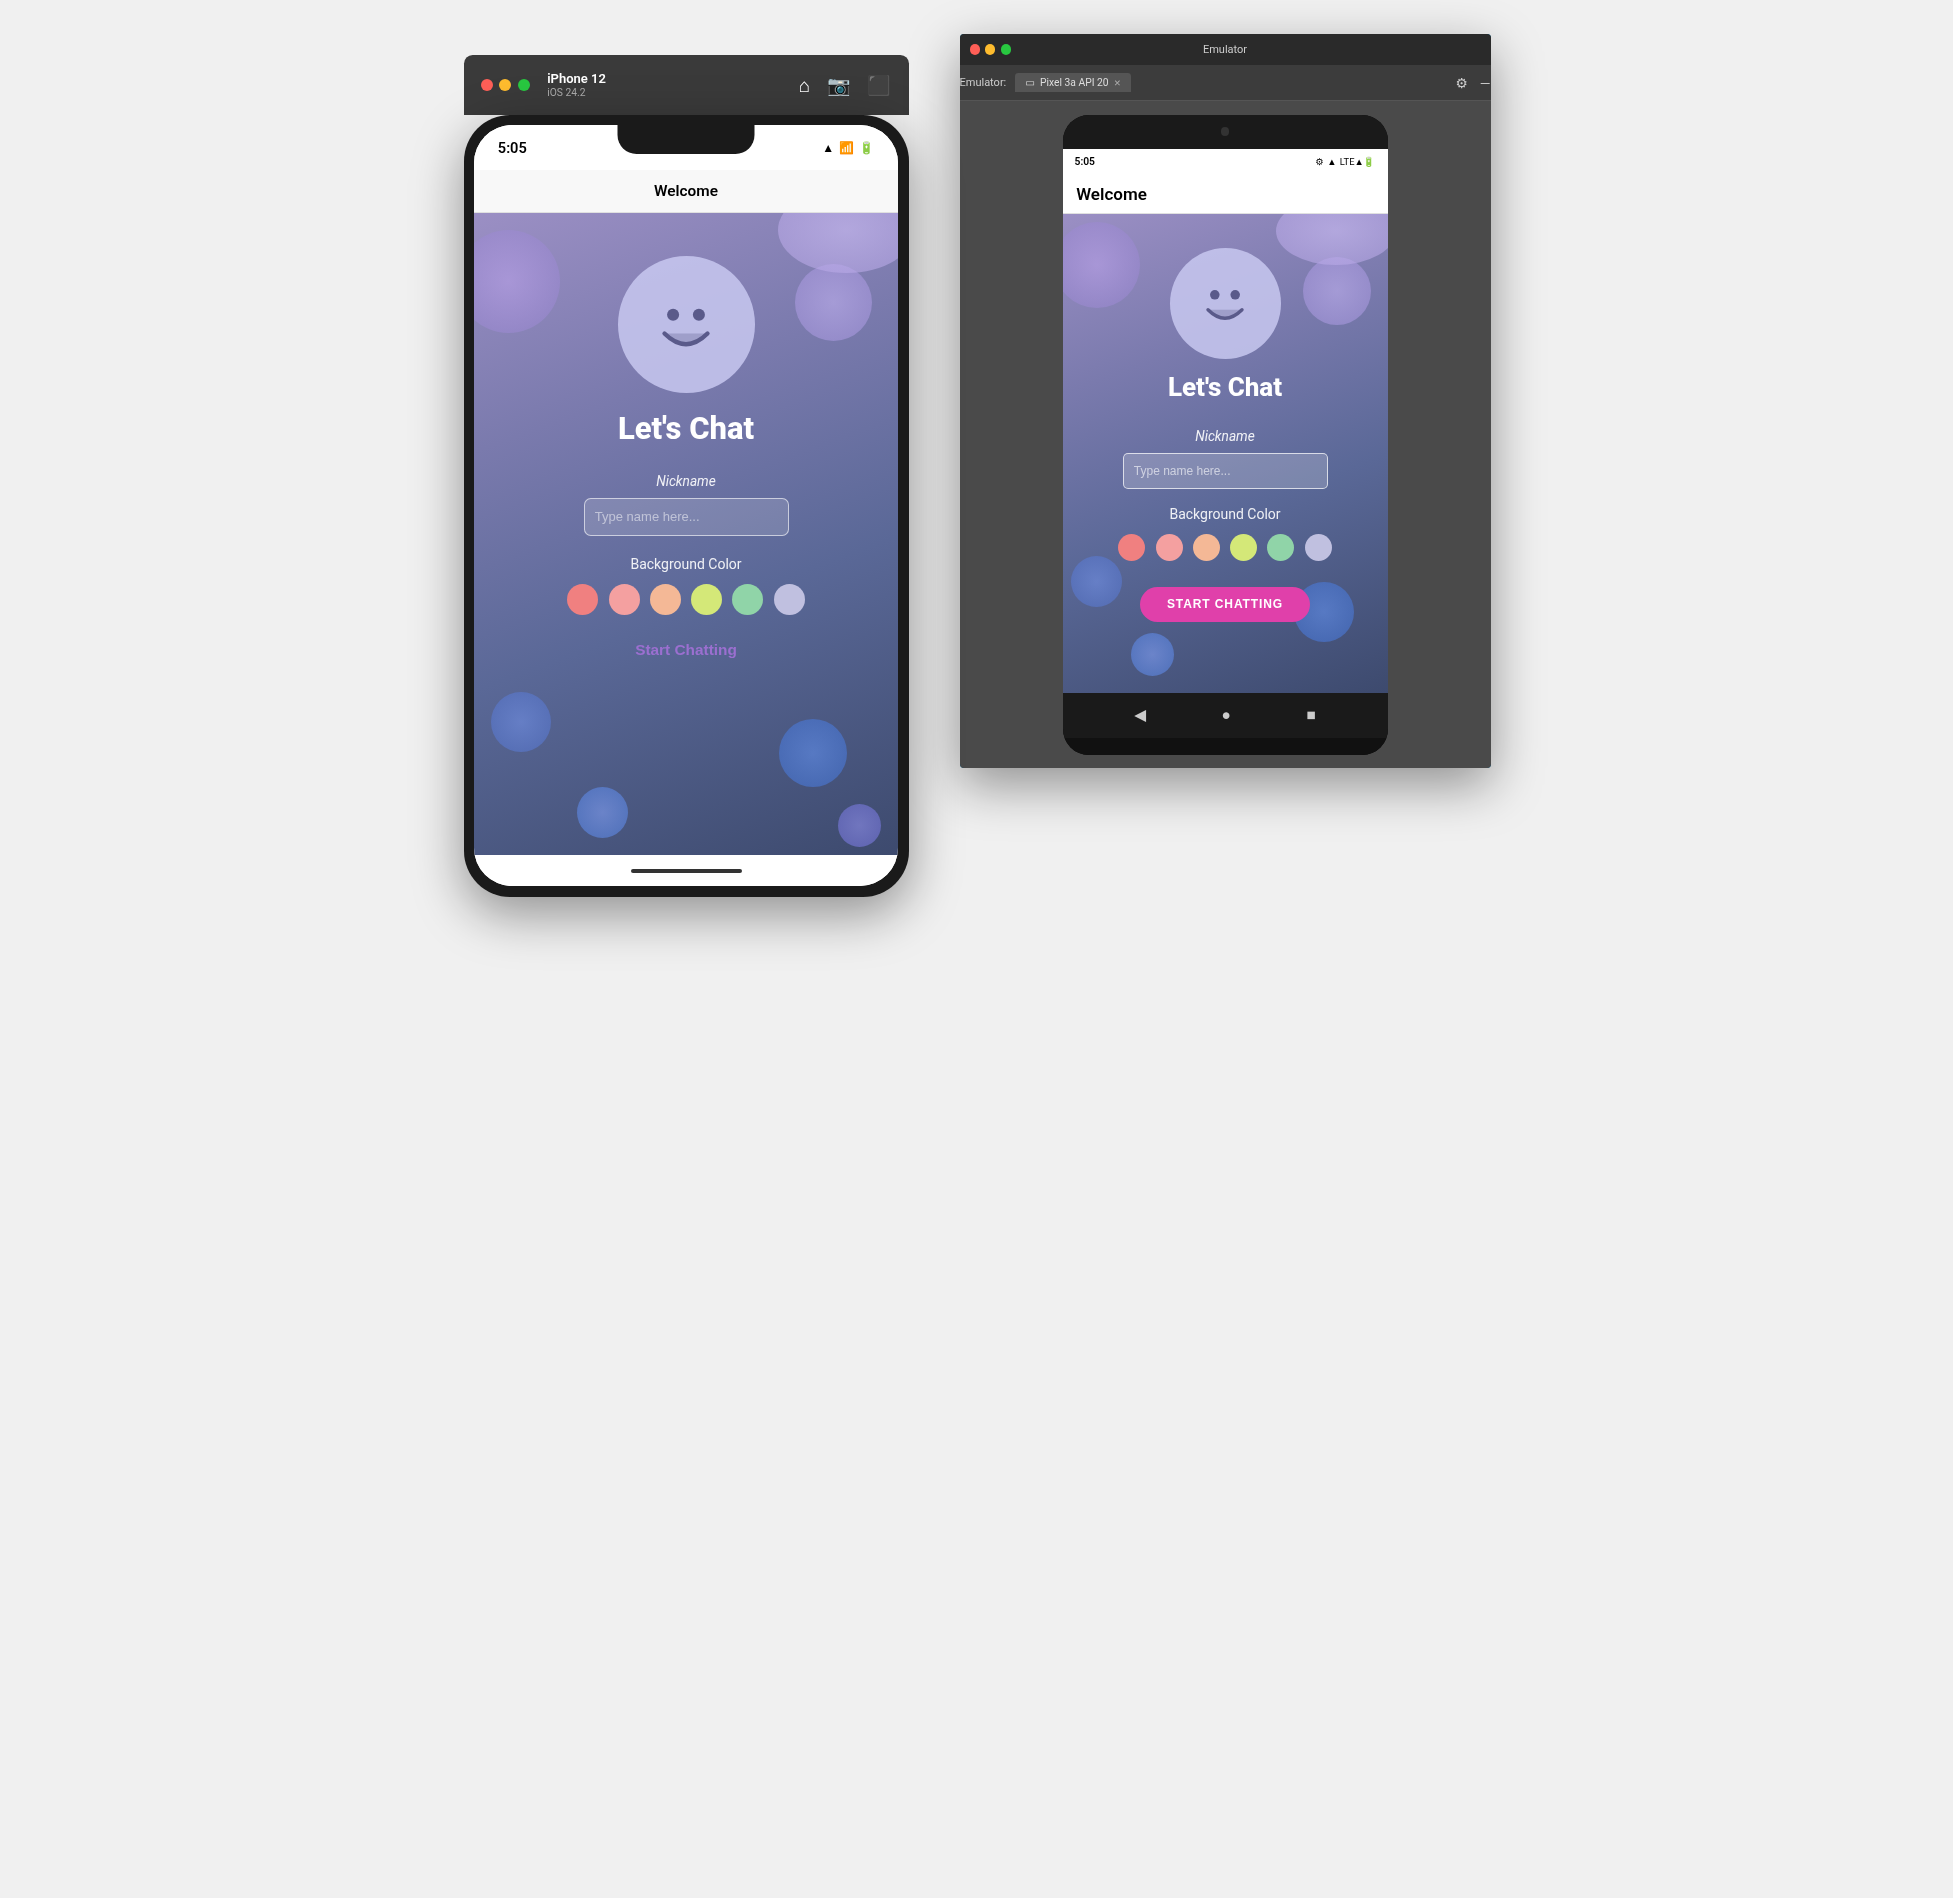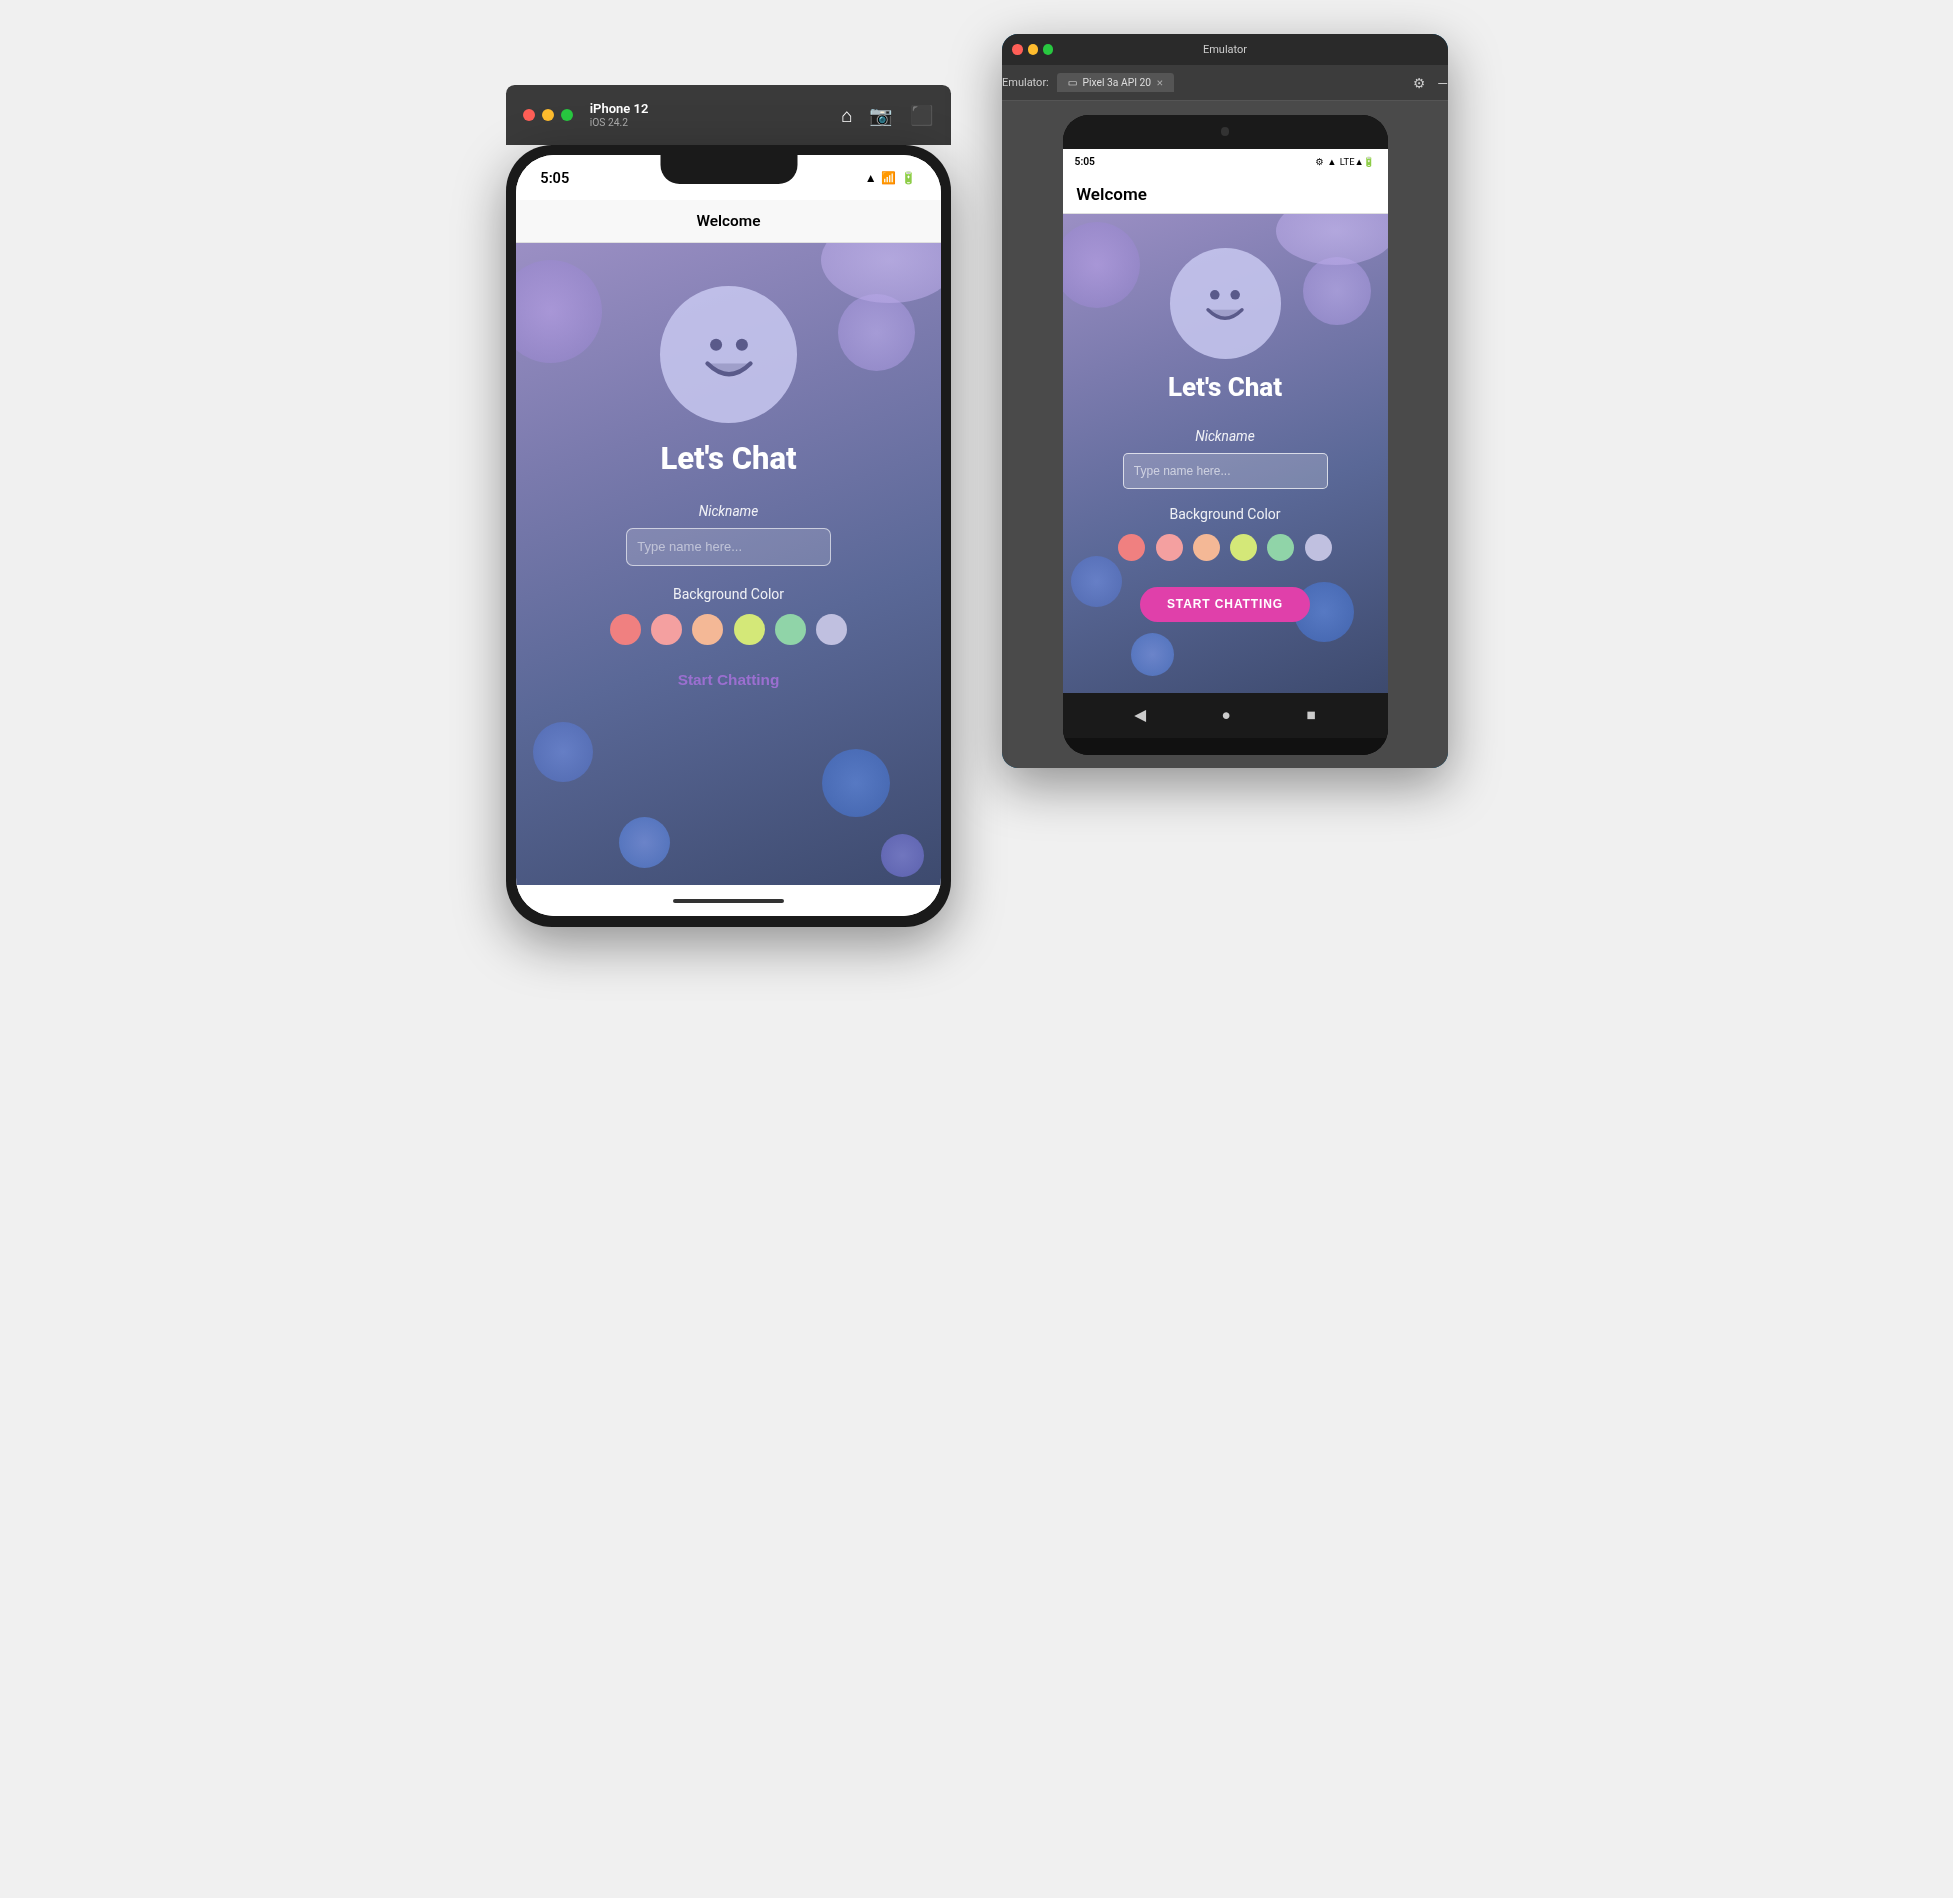--- a/index.html
+++ b/index.html
@@ -15,21 +15,21 @@
       width: 1954px;
       min-height: 1899px;
       transform-origin: top left;
     }
 
     
     .ios-simulator {
       display: flex;
       flex-direction: column;
       align-items: center;
-      margin-top: 51px;
+      margin-top: 21px;
     }
 
     .ios-toolbar {
       background: #3a3a3a;
       border-radius: 8.6px 8.6px 0 0;
       width: 445px;
       height: 60px;
       display: flex;
       align-items: center;
       padding: 0 17px;
@@ -253,24 +253,24 @@
 
     
     .android-simulator {
       display: flex;
       flex-direction: column;
       align-items: center;
     }
 
     .emulator-window {
       background: #0369a1;
-      border-radius: 16px;
+      border-radius: 4px;
       overflow: hidden;
       box-shadow: 0 17px 51px rgba(0,0,0,0.4);
-      width: 446px;
+      width: 531px;
     }
 
     .emulator-titlebar {
       background: #2a2a2a;
       height: 31px;
       display: flex;
       align-items: center;
       padding: 0 10.3px;
       justify-content: center;
     }

